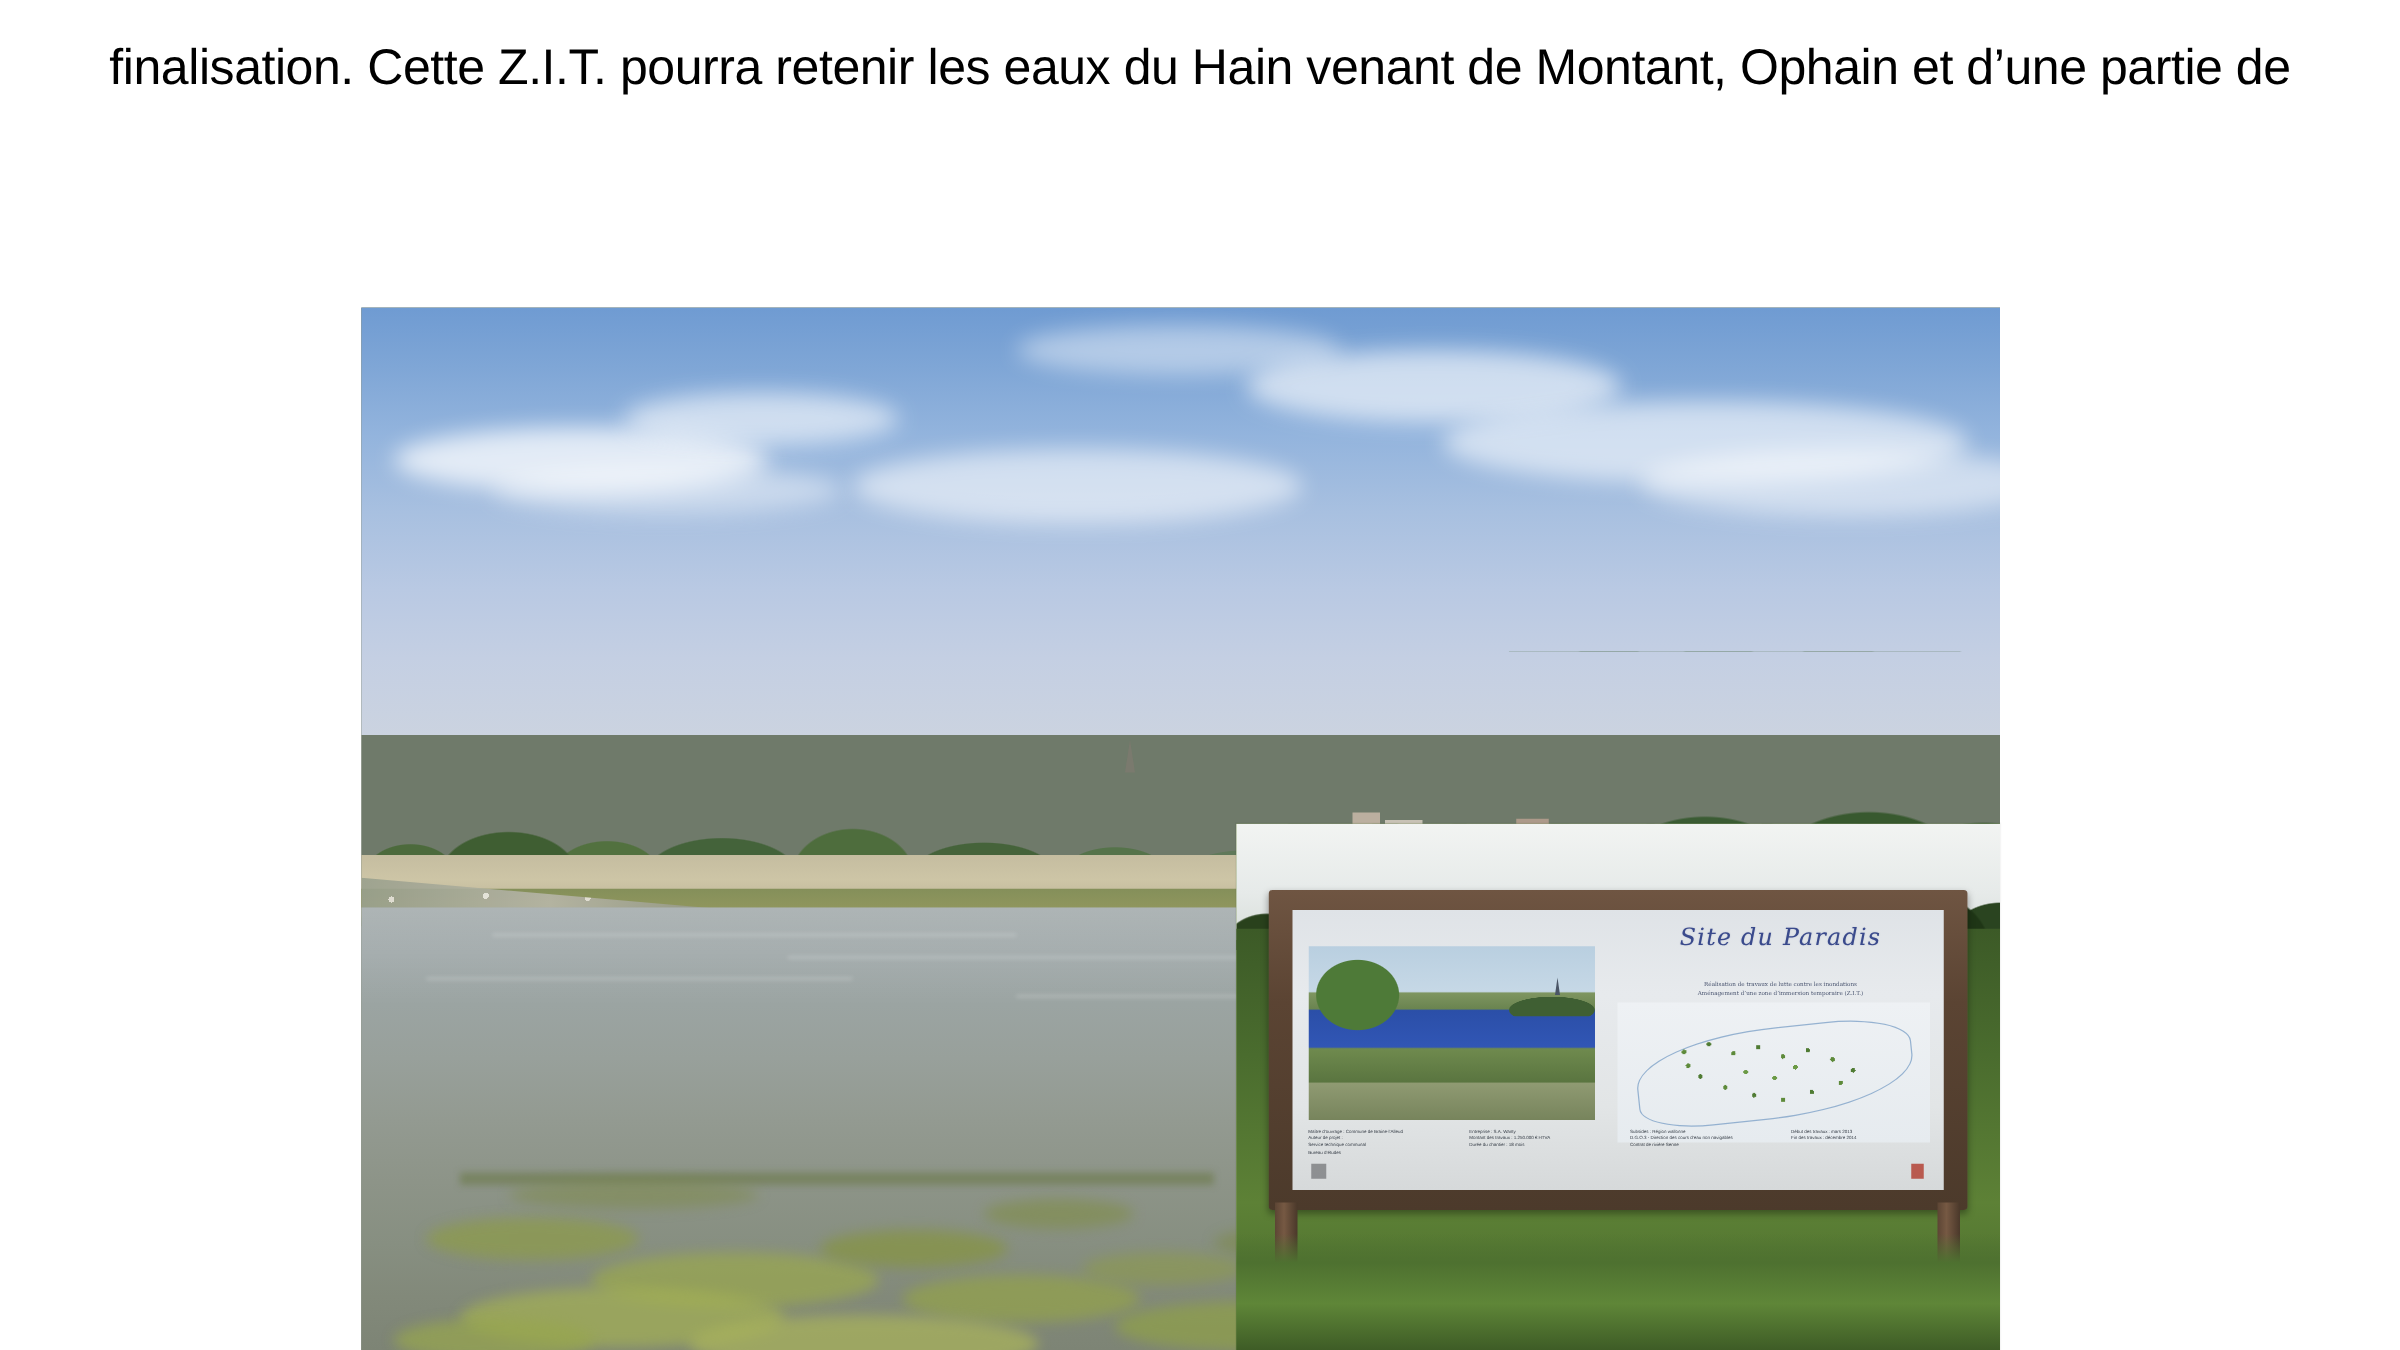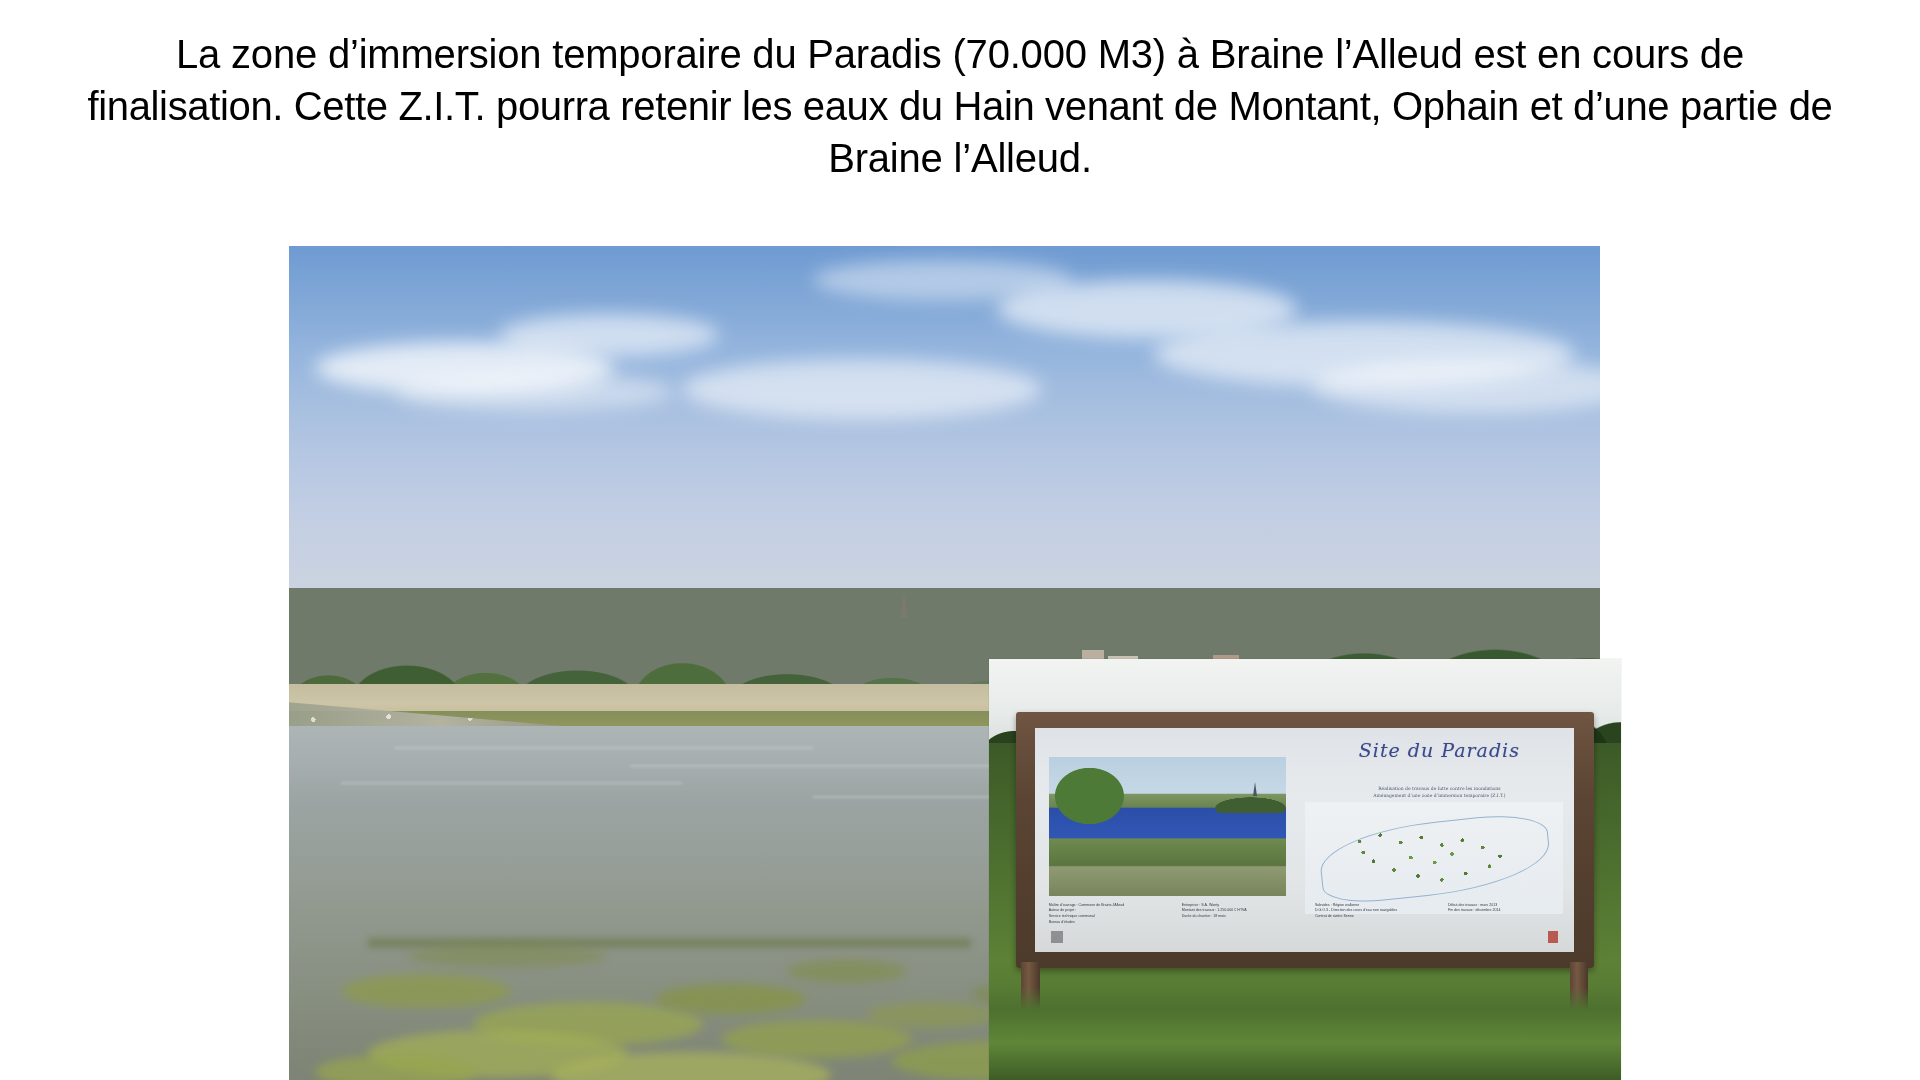--- a/index.html
+++ b/index.html
@@ -271,21 +271,20 @@
   
   #inset-photo {
     position: absolute;
     left: 989px;
     top: 659px;
     width: 611px;
     height: 421px;
     overflow: hidden;
     background: #88a060;
     box-shadow: 0 0 0 1px rgba(0,0,0,0.04);
-    padding-left: 21px;
   }
   .inset-sky {
     position: absolute; left:0; top:0; width:100%; height:22%;
     background: linear-gradient(to bottom, #f2f4f2 0%, #e6eae9 60%, #d8ded9 100%);
   }
   .inset-trees {
     position: absolute; left:0; top:0; width:100%; height:24%;
     background:
       radial-gradient(ellipse 56px 46px at 4% 100%,  #29411c 0 62%, transparent 64%),
       radial-gradient(ellipse 70px 60px at 14% 100%, #1f3615 0 62%, transparent 64%),
@@ -475,23 +474,21 @@
     width: 100%; height: 22%;
     background: linear-gradient(to bottom, rgba(70,104,43,0) 0%, #4e7130 25%, #5f8638 60%, #3e5c26 100%);
   }
 </style>
 </head>
 <body>
 
 <div id="slide">
 
   <div id="title-block">
-    <span class="tline l1">La zone d’immersion temporaire du Paradis (70.000 M3) à Braine l’Alleud est en cours de</span>
     <span class="tline l2">finalisation. Cette Z.I.T. pourra retenir les eaux du Hain venant de Montant, Ophain et d’une partie de</span>
-    <span class="tline l3">Braine l’Alleud.</span>
   </div>
 
   <div id="main-photo" title="Vue panoramique de la zone d’immersion temporaire du Paradis remplie d’eau, avec berges en enrochement et rideau d’arbres">
 
     <div class="sky">
       <div class="cloud c1"></div>
       <div class="cloud c2"></div>
       <div class="cloud c3"></div>
       <div class="cloud c4"></div>
       <div class="cloud c5"></div>

